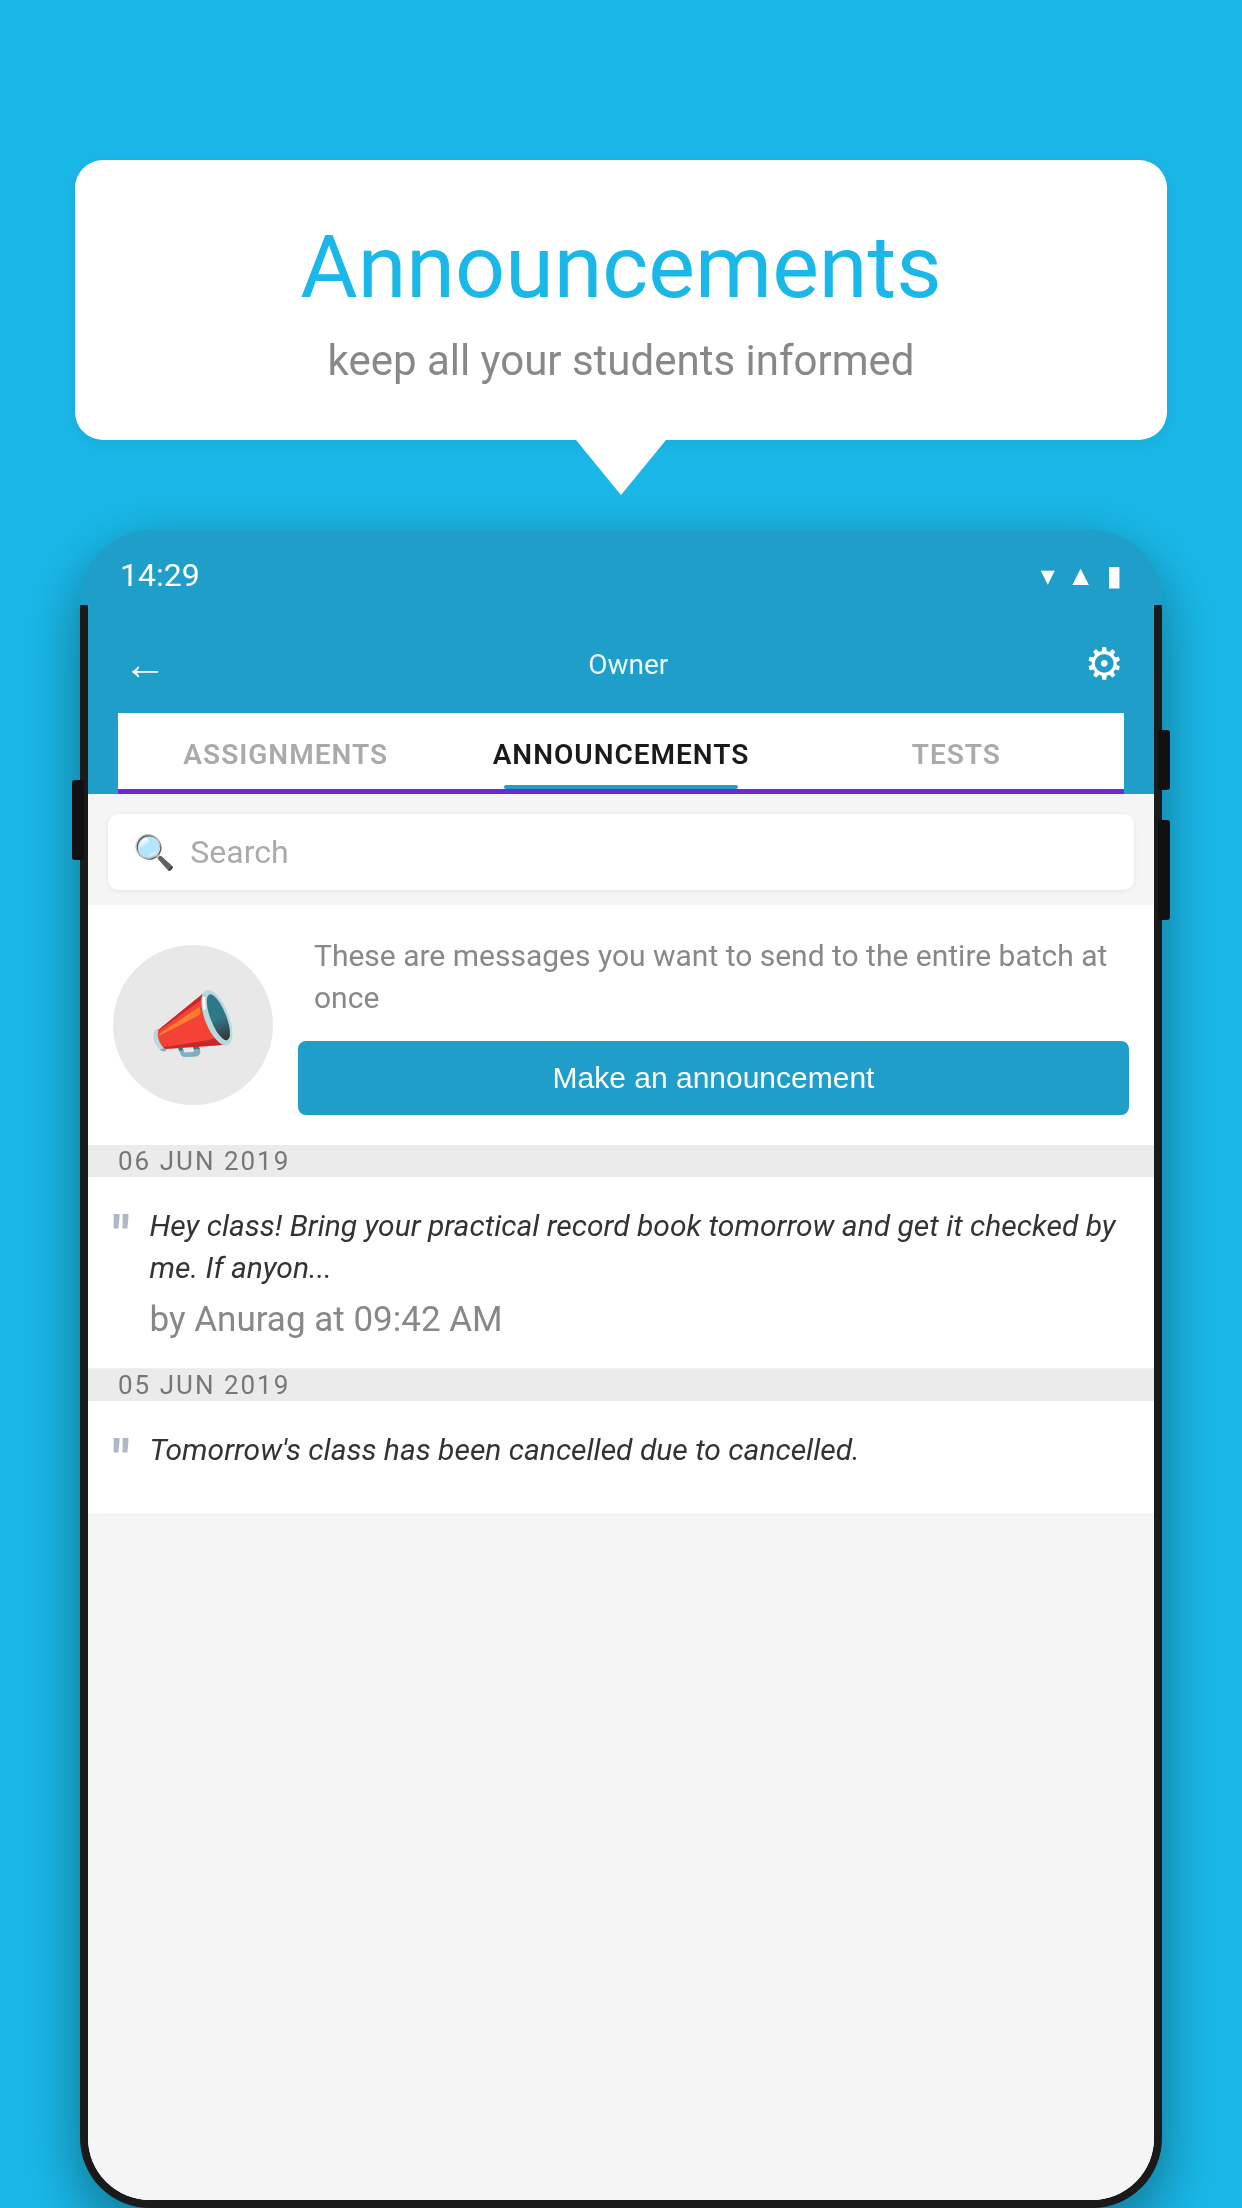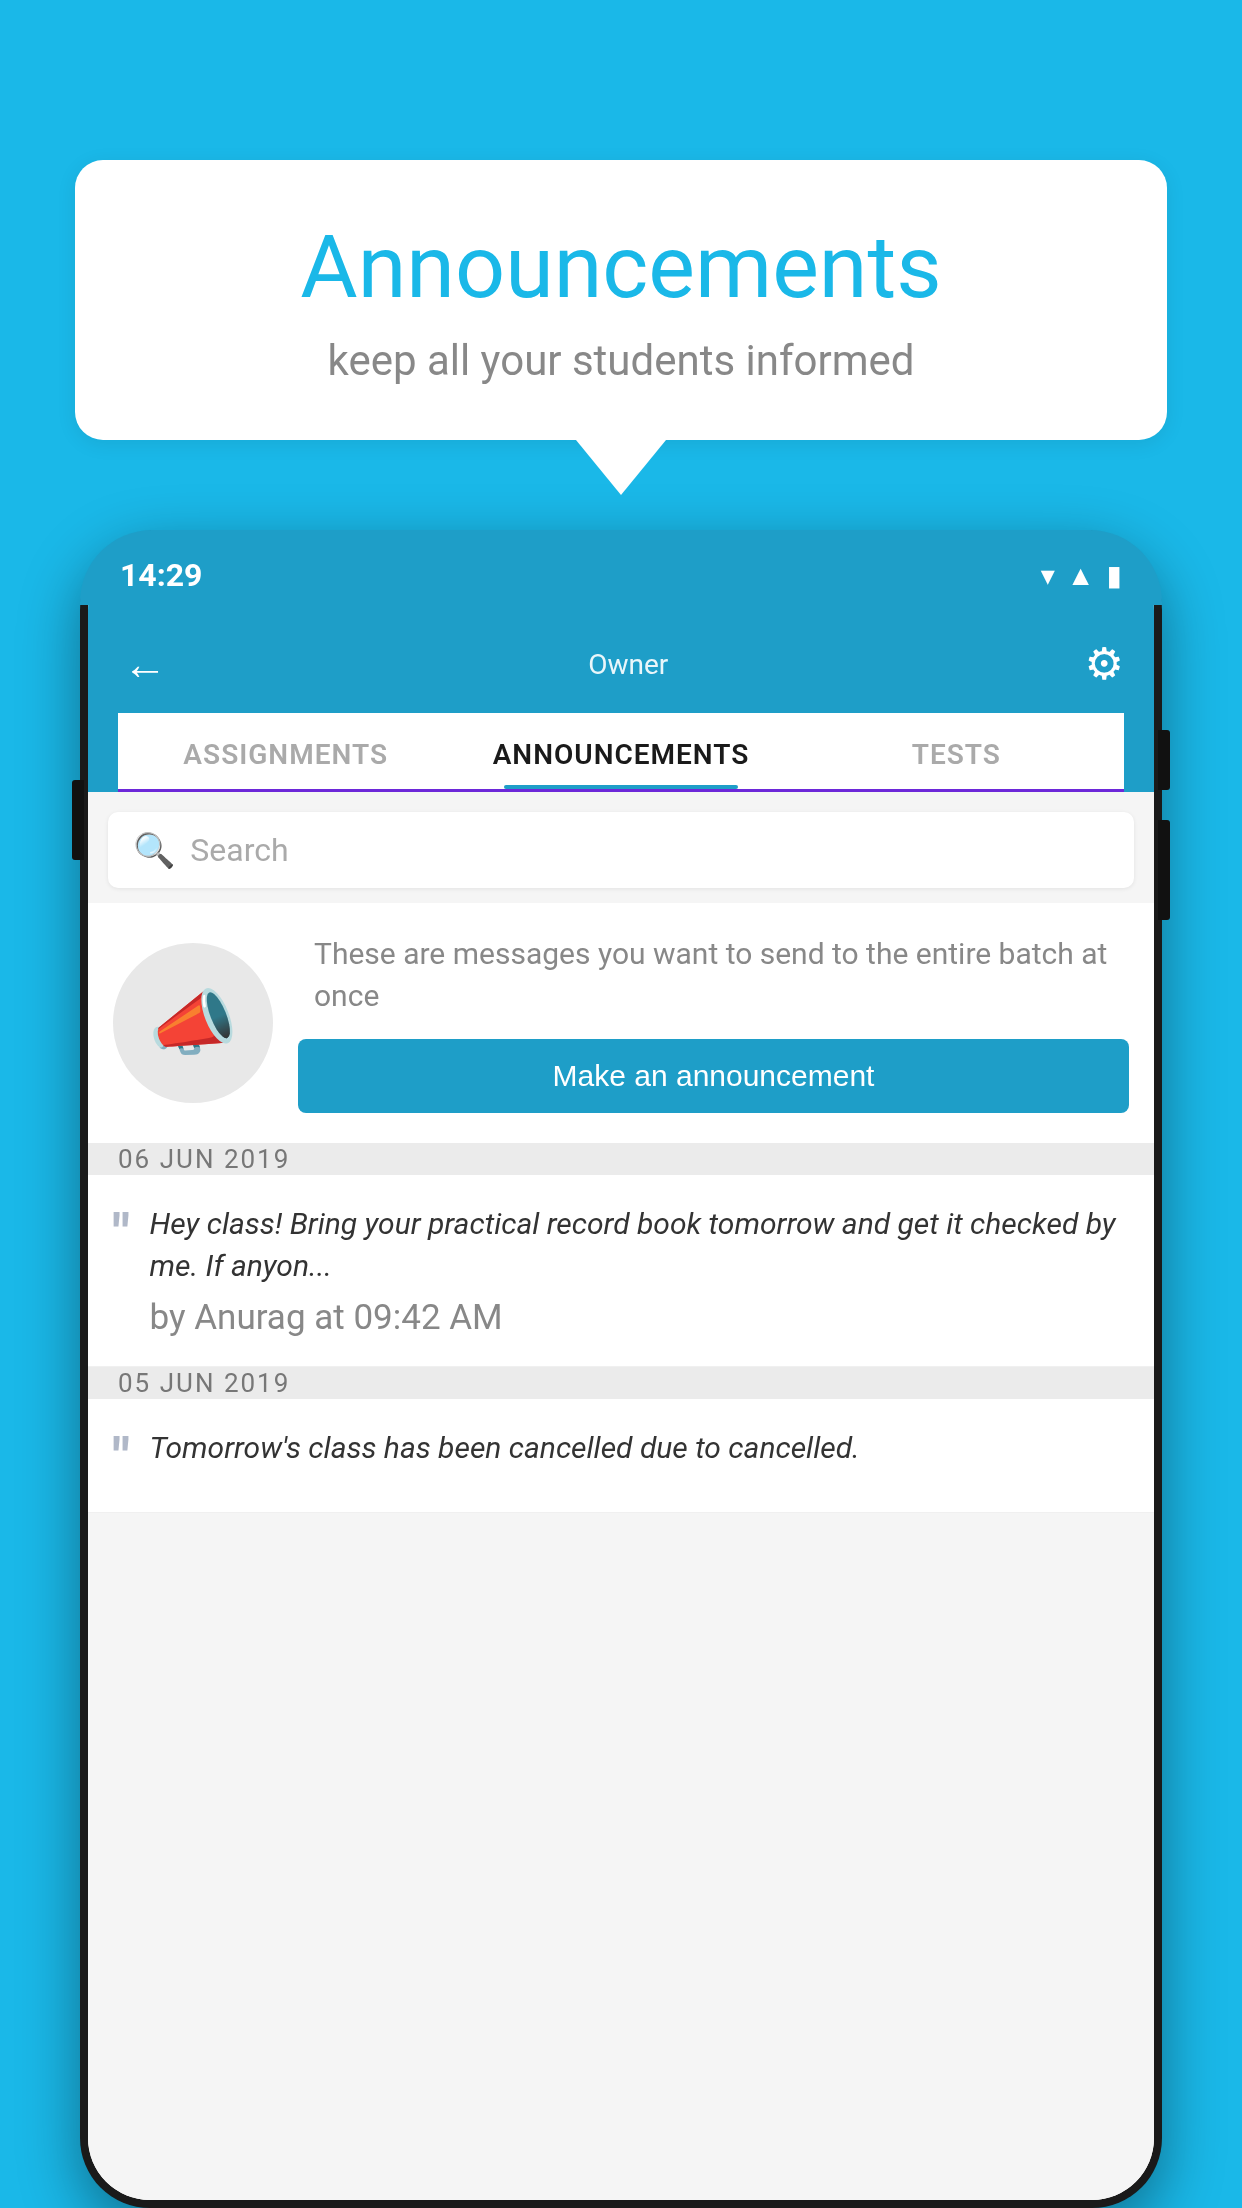--- a/index.html
+++ b/index.html
@@ -106,21 +106,21 @@
       align-items: center;
       justify-content: space-between;
       padding: 15px 40px 0 40px;
       border-radius: 72px 72px 0 0;
       z-index: 5;
     }
 
     .status-time {
       color: white;
       font-size: 32px;
-      font-weight: 700;
+      font-weight: 400;
     }
 
     .status-icons {
       display: flex;
       align-items: center;
       gap: 12px;
     }
 
     .wifi-icon, .signal-icon, .battery-icon {
       color: white;
@@ -178,21 +178,21 @@
     .settings-btn {
       color: white;
       font-size: 44px;
       cursor: pointer;
     }
 
     
     .tabs-container {
       display: flex;
       background: white;
-      border-bottom: 3px solid #6d28d9;
+      border-bottom: 5px solid #6d28d9;
     }
 
     .tab {
       flex: 1;
       text-align: center;
       padding: 25px 10px 18px 10px;
       font-size: 28px;
       font-weight: 600;
       color: #aaa;
       cursor: pointer;

